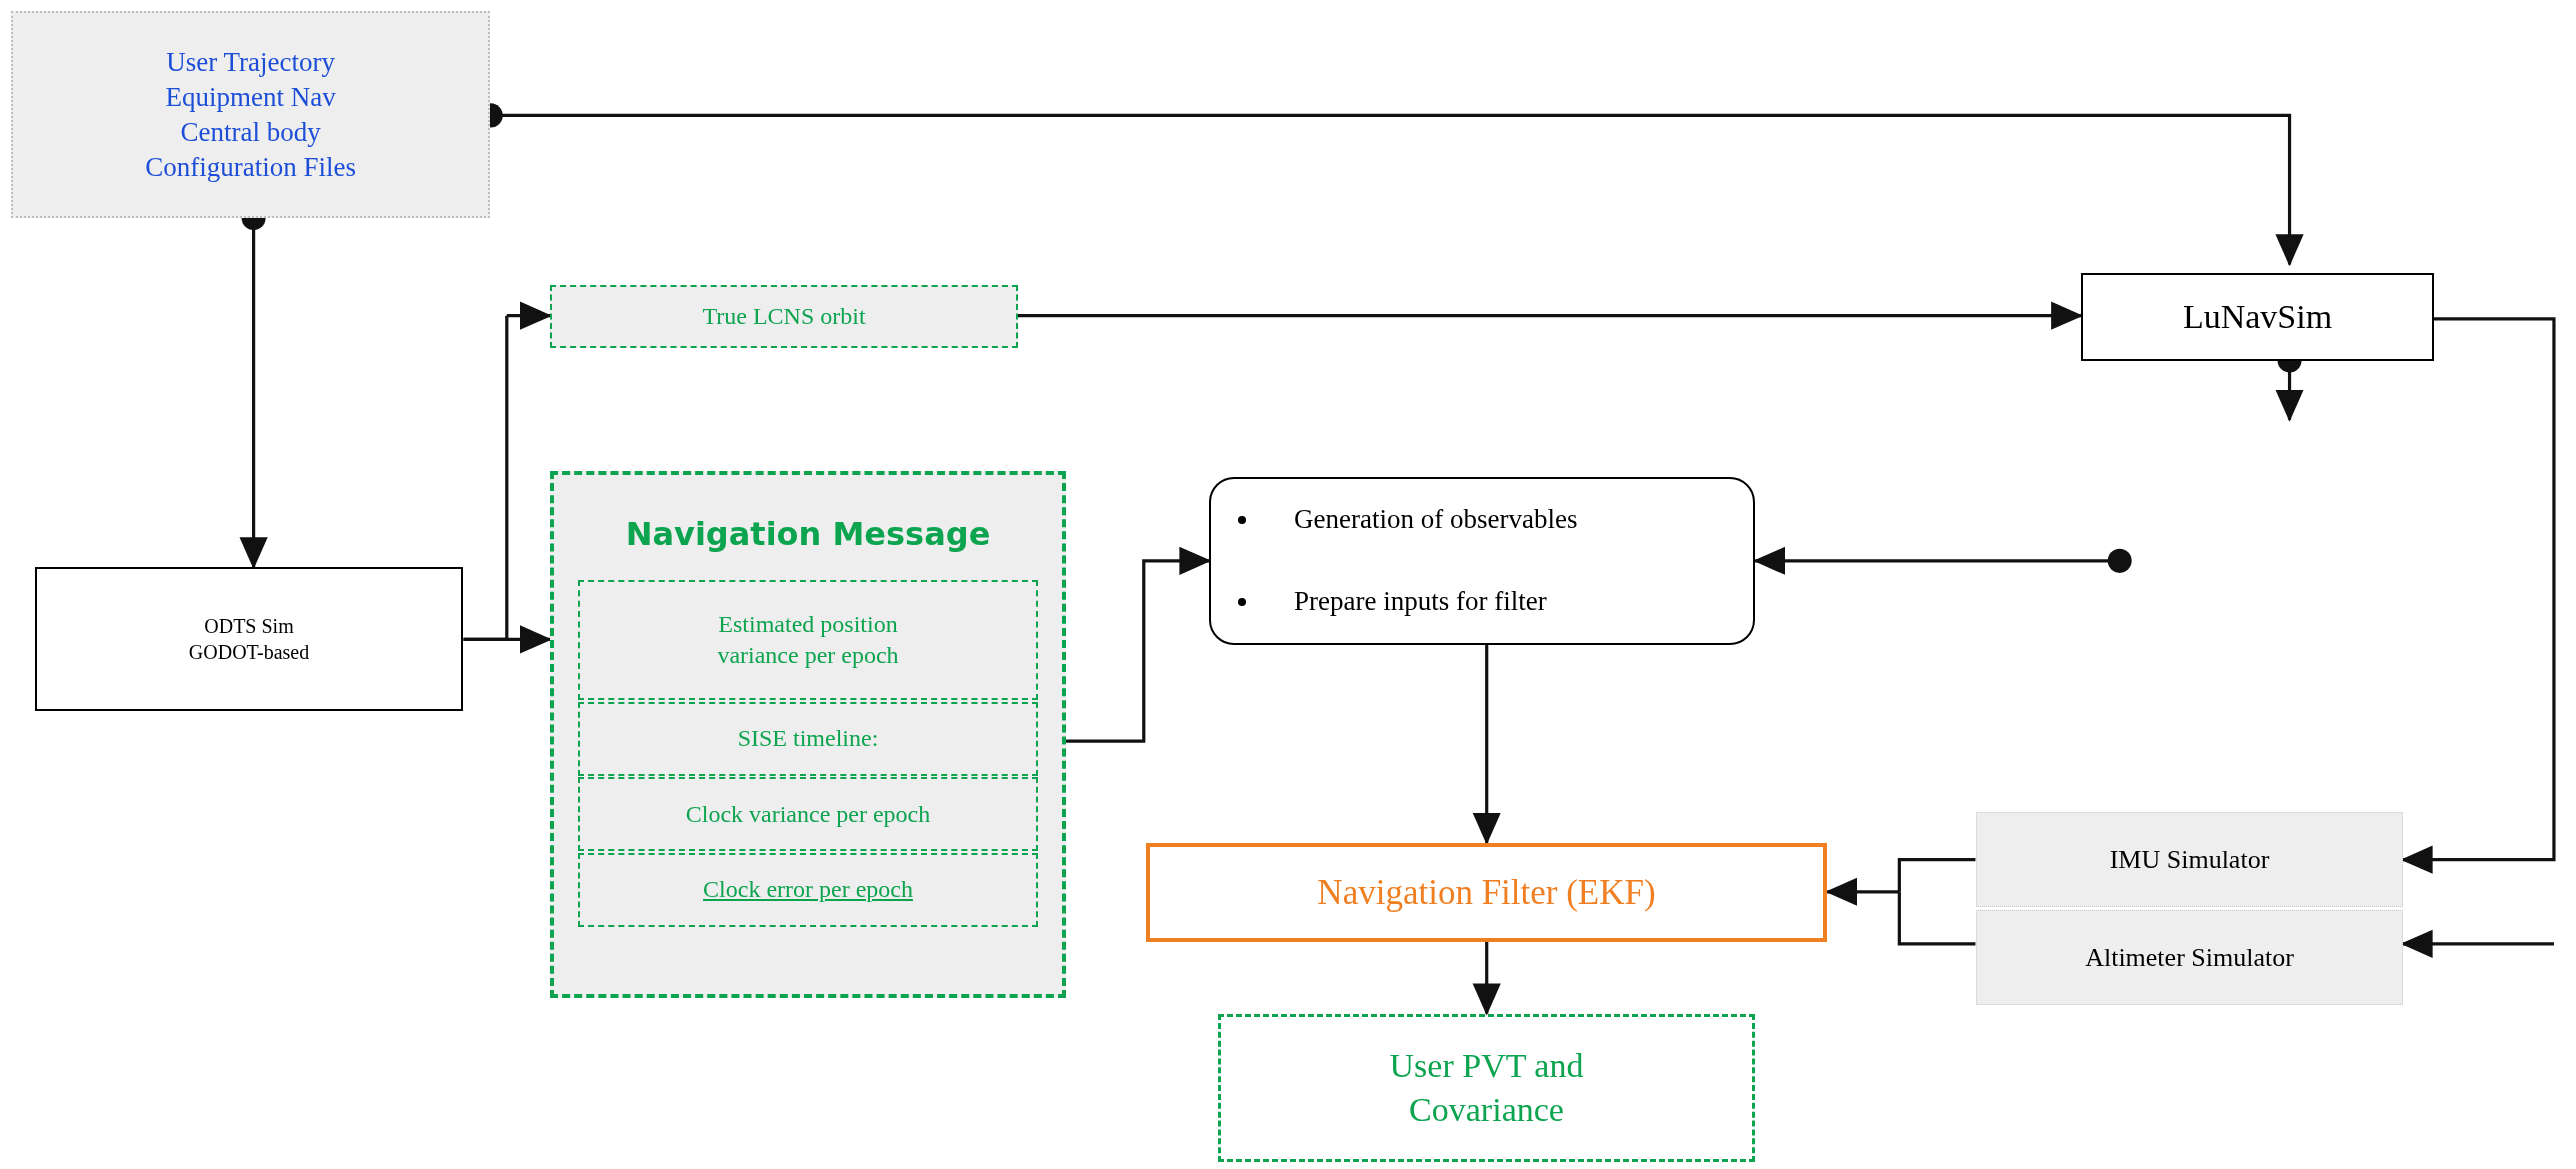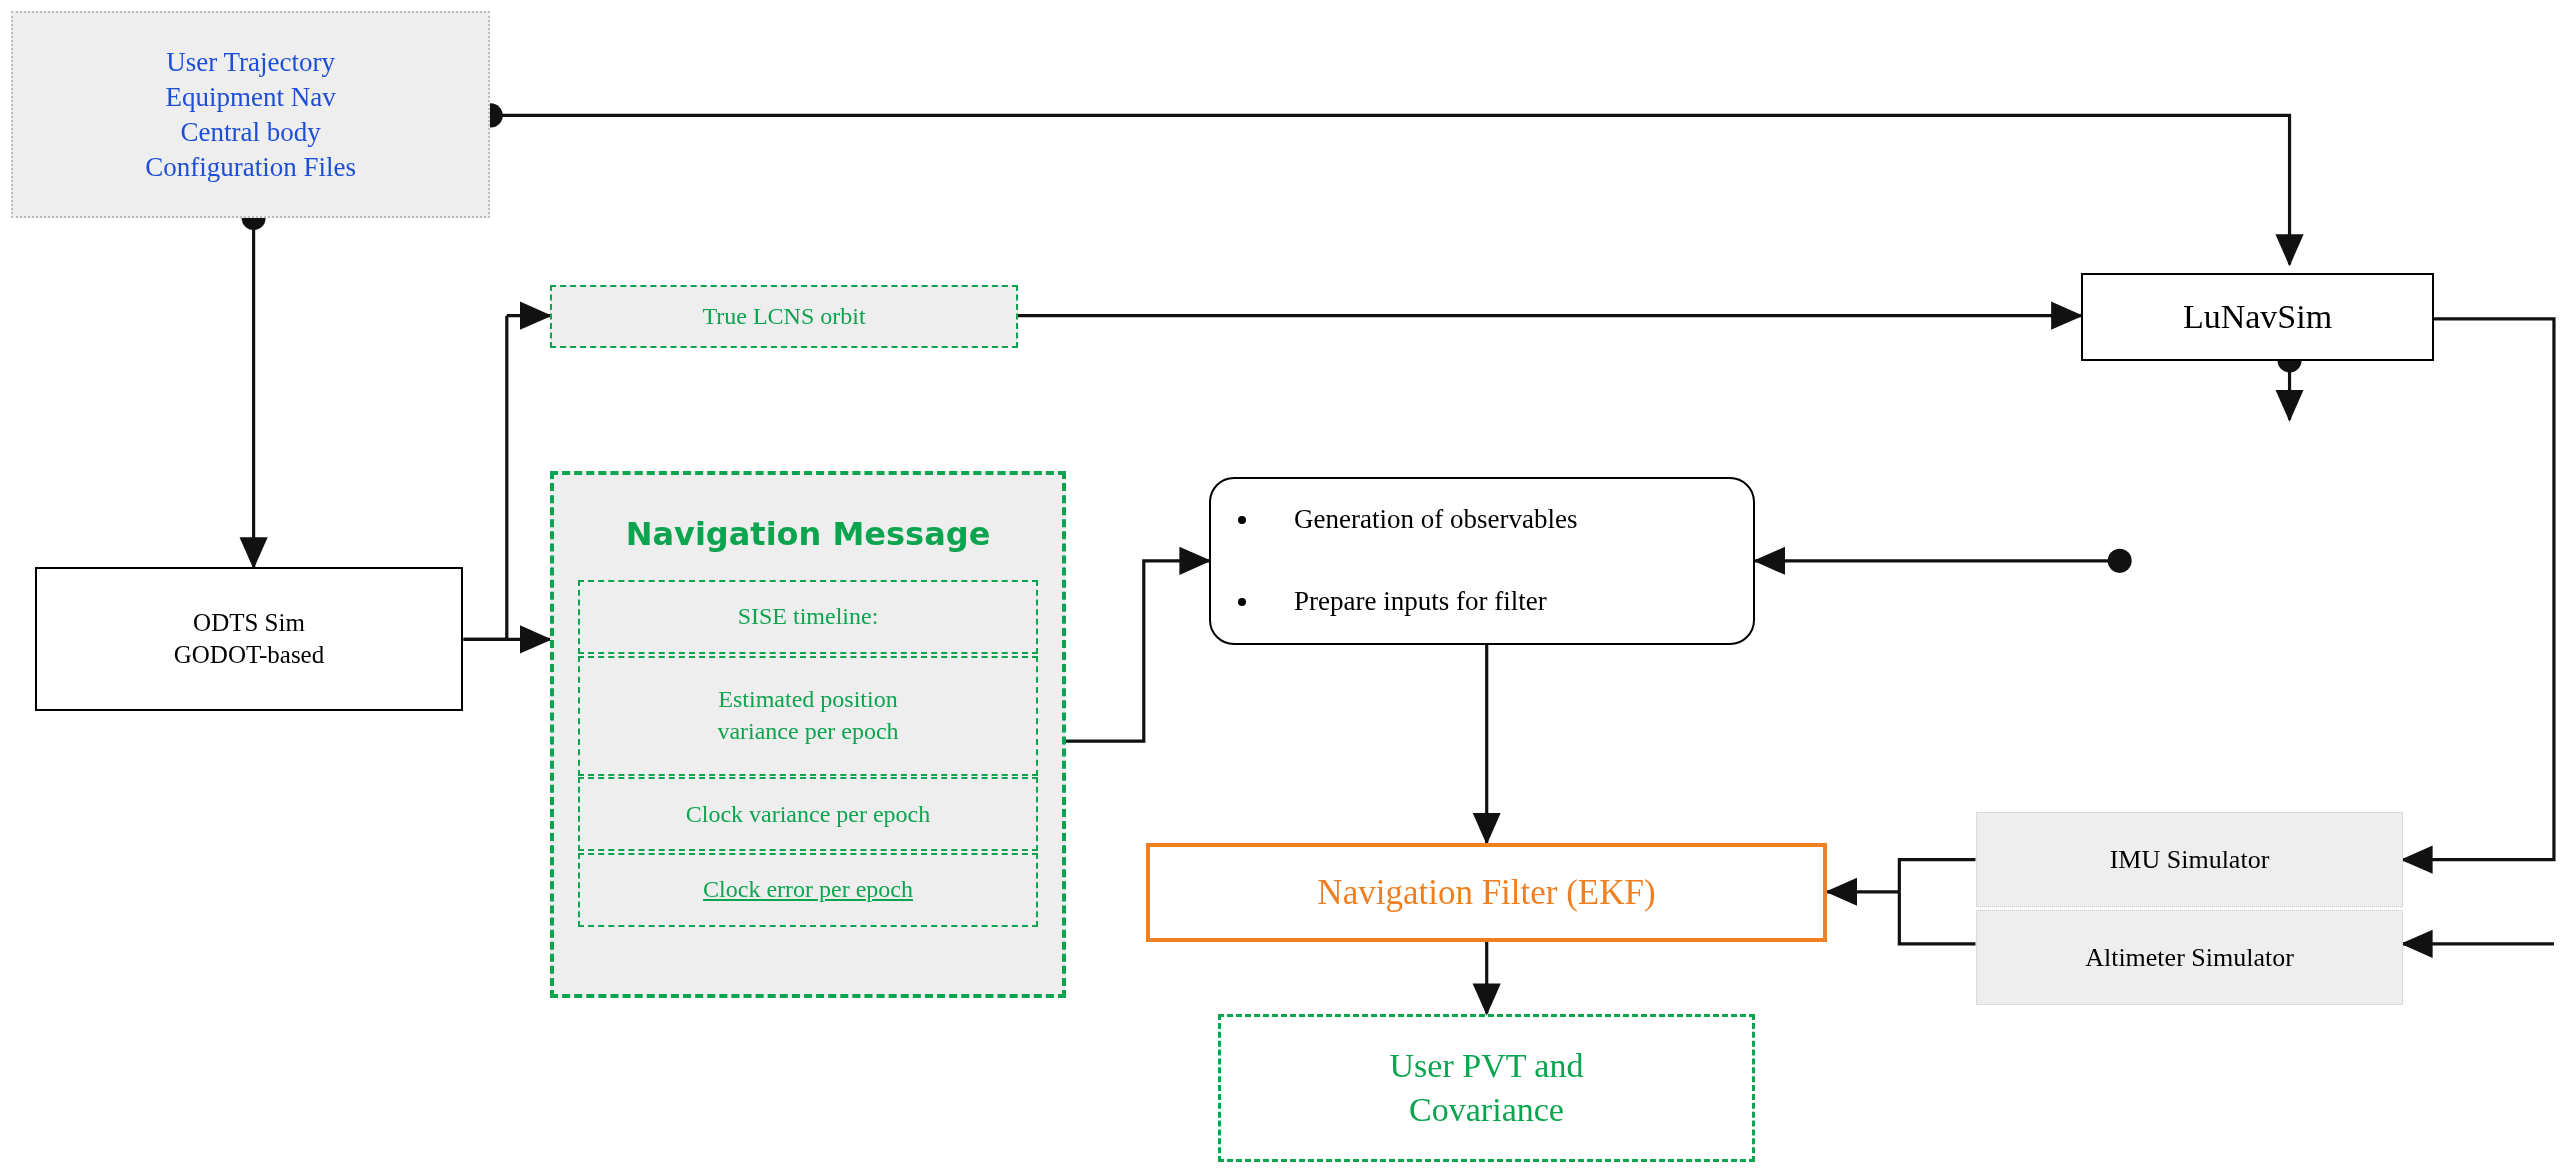--- a/index.html
+++ b/index.html
@@ -148,39 +148,39 @@
     </g>
   </svg>
 
   <div class="node grey-dotted" style="left:11.2px; top:11.2px; width:479px; height:207px; font-size:27px;">
     <div class="line">User Trajectory</div>
     <div class="line">Equipment Nav</div>
     <div class="line">Central body</div>
     <div class="line">Configuration Files</div>
   </div>
 
-  <div class="node solid-black" style="left:35px; top:567px; width:428px; height:144px; font-size:25px;text-align:center;">
+  <div class="node solid-black" style="left:35px; top:567px; width:428px; height:144px; font-size:20px;text-align:center;">
     <div class="line">ODTS Sim</div>
     <div class="line">GODOT-based</div>
   </div>
 
   <div class="node green-dashed-thin" style="left:550px; top:285px; width:468px; height:63px; font-size:24px;">
     <div class="line">True LCNS orbit</div>
   </div>
 
   <div class="node green-dashed" style="left:550px; top:471px; width:516px; height:527px; justify-content:flex-start; padding-top:0;">
     <div class="nm-title" style="font-size:32px; margin-top:40px; margin-bottom:27px;">Navigation Message</div>
-
-    <div class="node green-dashed-thin" style="position:relative; left:0; top:0; width:460px; height:74px; font-size:24px; border-width:2.4px; margin-bottom:1.6px;">
-      <div class="line">SISE timeline:</div>
-    </div>
 
     <div class="node green-dashed-thin" style="position:relative; left:0; top:0; width:460px; height:120px; font-size:24px; border-width:2.4px; margin-bottom:1.6px;">
       <div class="line">Estimated position</div>
       <div class="line">variance per epoch</div>
+    </div>
+
+    <div class="node green-dashed-thin" style="position:relative; left:0; top:0; width:460px; height:74px; font-size:24px; border-width:2.4px; margin-bottom:1.6px;">
+      <div class="line">SISE timeline:</div>
     </div>
 
     <div class="node green-dashed-thin" style="position:relative; left:0; top:0; width:460px; height:74px; font-size:24px; border-width:2.4px; margin-bottom:1.6px;">
       <div class="line">Clock variance per epoch</div>
     </div>
 
     <div class="node green-dashed-thin" style="position:relative; left:0; top:0; width:460px; height:74px; font-size:24px; border-width:2.4px;text-decoration:underline;">
       <div class="line">Clock error per epoch</div>
     </div>
   </div>

